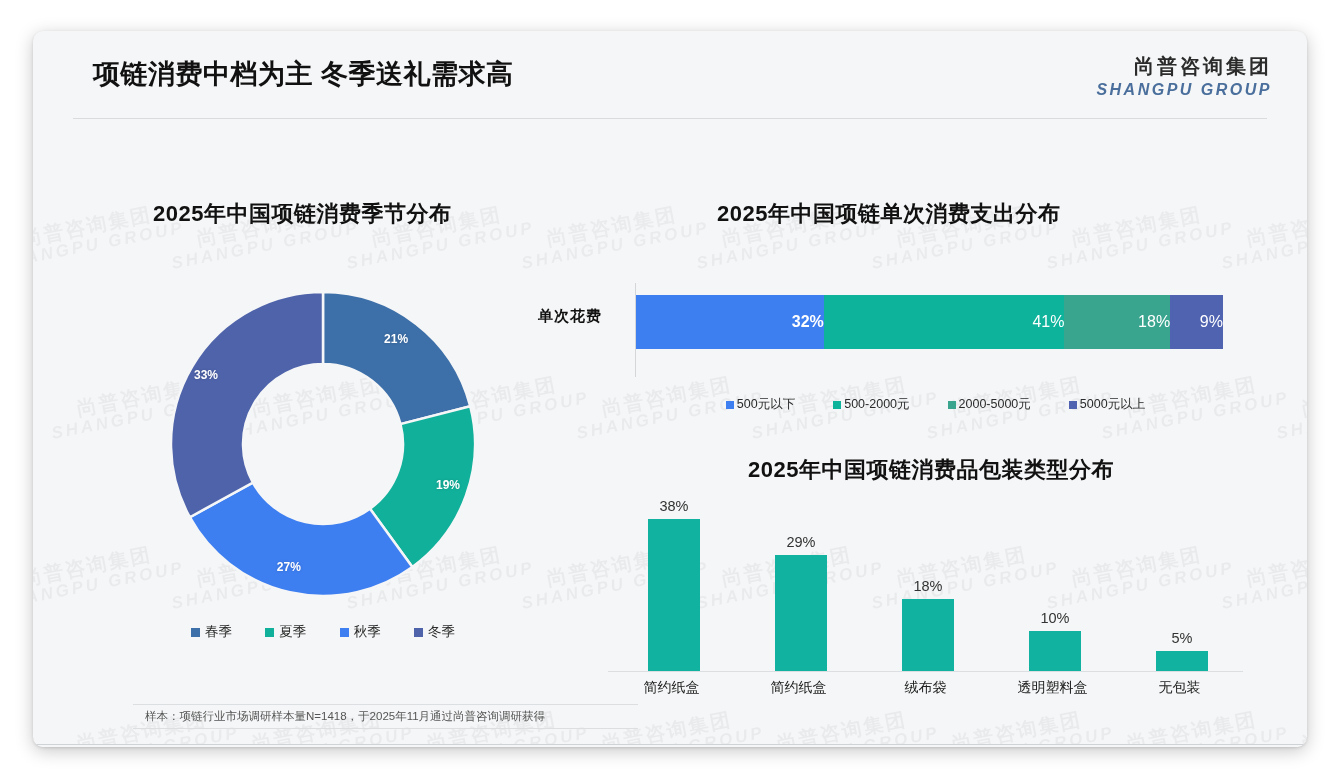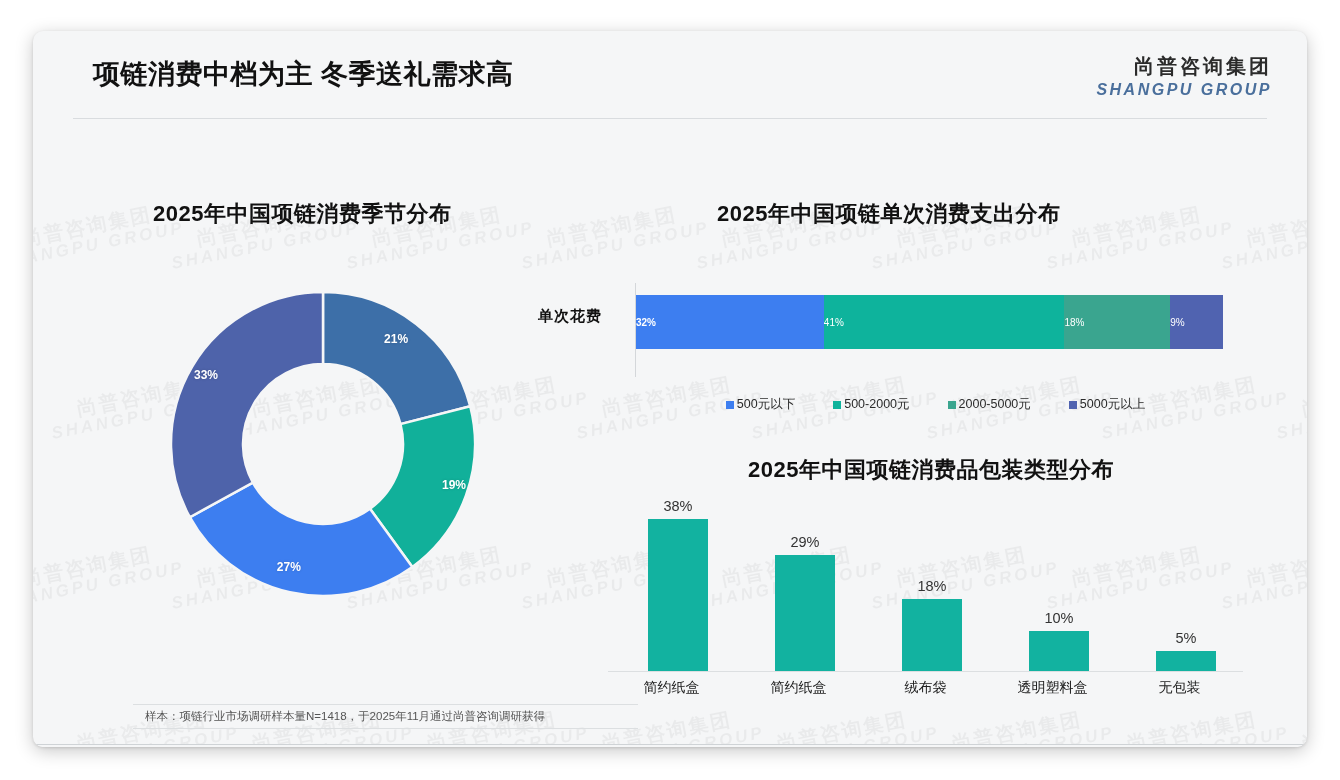--- a/index.html
+++ b/index.html
@@ -159,23 +159,23 @@
     left: 603px;
     top: 264px;
     width: 587px;
     height: 54px;
     display: flex;
   }
   .seg {
     height: 100%;
     display: flex;
     align-items: center;
-    justify-content: flex-start;
+    justify-content: flex-end;
     color: #ffffff;
-    font-size: 10px;
+    font-size: 16px;
   }
   .seg.bold { font-weight: bold; }
   #stack-legend {
     position: absolute;
     left: 603px;
     top: 365px;
     width: 587px;
     display: flex;
     justify-content: center;
     gap: 26px;
@@ -197,21 +197,21 @@
     position: absolute;
     left: 575px;
     top: 640px;
     width: 635px;
     height: 1px;
     background: #dcdfe1;
   }
   .col {
     position: absolute;
     bottom: 0;
-    width: 60px;
+    width: 52px;
   }
   .col-bar { width: 100%; }
   .col-value {
     position: absolute;
     bottom: 100%;
     left: 50%;
     transform: translateX(-50%);
     margin-bottom: 5px;
     font-size: 14.5px;
     color: #333333;
@@ -417,23 +417,41 @@
 
     <div class="chart-title" id="donut-title">2025年中国项链消费季节分布</div>
     <div id="donut-wrap">
         <svg width="320" height="320" viewBox="0 0 320 320">
           <path d="M160 8 A152 152 0 0 1 307.2246404915519 122.19913715094205 L237.4866528902905 140.1048090268116 A80 80 0 0 0 160 80 Z" fill="#3d6fa8" stroke="#f5f6f7" stroke-width="2.5"></path>
           <path d="M307.2246404915519 122.19913715094205 A152 152 0 0 1 249.34335834845592 282.970583144992 L207.02282018339787 224.72135954999578 A80 80 0 0 0 237.4866528902905 140.1048090268116 Z" fill="#11b09a" stroke="#f5f6f7" stroke-width="2.5"></path>
           <path d="M249.34335834845592 282.970583144992 A152 152 0 0 1 26.80138463333276 233.22655846346078 L89.89546559649094 198.54029392813726 A80 80 0 0 0 207.02282018339787 224.72135954999578 Z" fill="#3d7ef0" stroke="#f5f6f7" stroke-width="2.5"></path>
           <path d="M26.80138463333276 233.22655846346078 A152 152 0 0 1 159.99999999999997 8 L159.99999999999997 80 A80 80 0 0 0 89.89546559649094 198.54029392813726 Z" fill="#4e63aa" stroke="#f5f6f7" stroke-width="2.5"></path>
         </svg>
         <div class="donut-label" style="left: 221.065px; top: 48.07px;">21%</div>
-        <div class="donut-label" style="left: 279px; top: 193.697px;">19%</div>
+        <div class="donut-label" style="left: 273px; top: 193.697px;">19%</div>
         <div class="donut-label" style="left: 113.86px; top: 275.893px;">27%</div>
         <div class="donut-label" style="left: 30.9643px; top: 84.3337px;">33%</div>
+      </div>
+    <div id="donut-legend">
+        <div class="lg-item">
+          <span class="lg-swatch" style="background:#3d6fa8"></span>
+          <span class="lg-text">春季</span>
+        </div>
+        <div class="lg-item">
+          <span class="lg-swatch" style="background:#11b09a"></span>
+          <span class="lg-text">夏季</span>
+        </div>
+        <div class="lg-item">
+          <span class="lg-swatch" style="background:#3d7ef0"></span>
+          <span class="lg-text">秋季</span>
+        </div>
+        <div class="lg-item">
+          <span class="lg-swatch" style="background:#4e63aa"></span>
+          <span class="lg-text">冬季</span>
+        </div>
       </div>
 
     <div class="chart-title" id="stack-title">2025年中国项链单次消费支出分布</div>
     <div id="stack-cat-label">单次花费</div>
     <div id="stack-axis"></div>
     <div id="stack-bar">
         <div class="seg bold" style="background: rgb(61, 126, 240); width: 32%;">
           <span>32%</span>
         </div>
         <div class="seg" style="background: rgb(14, 179, 156); width: 41%;">

